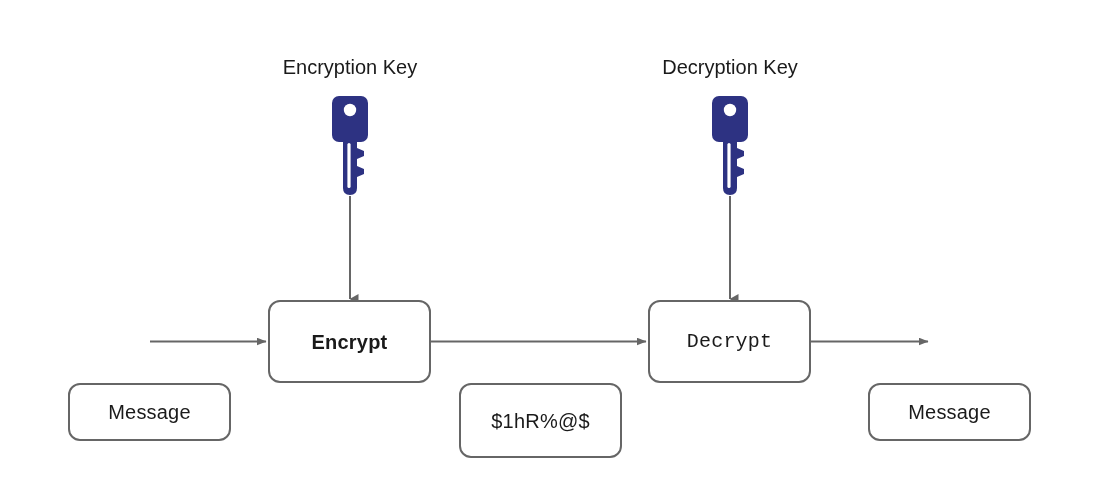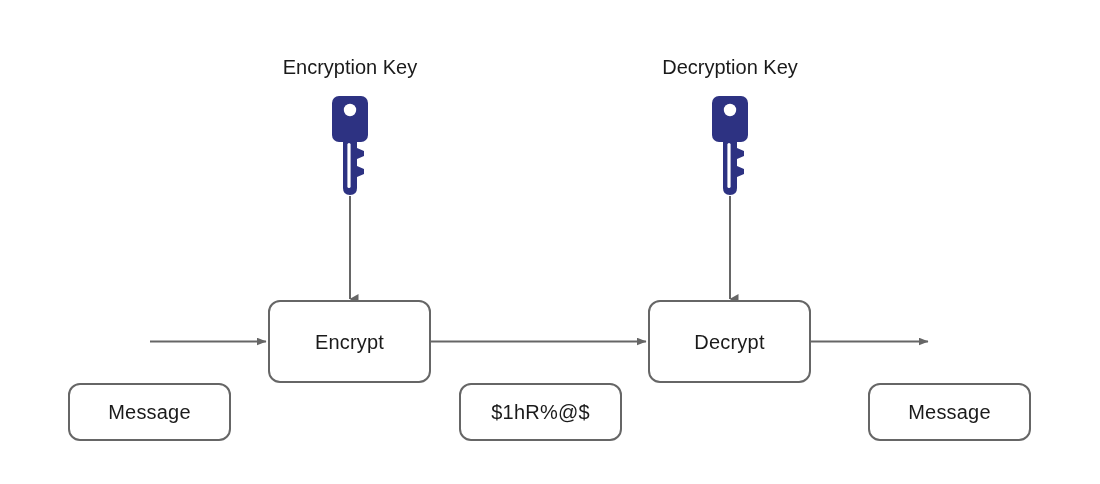--- a/index.html
+++ b/index.html
@@ -26,24 +26,24 @@
     border-radius: 12px;
     display: flex;
     align-items: center;
     justify-content: center;
     color: #1a1a1a;
     font-size: 20px;
     line-height: 1;
     letter-spacing: 0.2px;
     white-space: nowrap;
   }
-  .box-encrypt { left: 268px; top: 300px; width: 163px; height: 83px; }
-  .box-decrypt { left: 648px; top: 300px; width: 163px; height: 83px; }
+  .box-encrypt { left: 268px; top: 300px; width: 163px; height: 83px; font-weight: bold; }
+  .box-decrypt { left: 648px; top: 300px; width: 163px; height: 83px; font-family: Liberation Mono, monospace; }
   .box-msg-in  { left: 68px;  top: 383px; width: 163px; height: 58px; }
-  .box-cipher  { left: 459px; top: 383px; width: 163px; height: 58px; }
+  .box-cipher  { left: 459px; top: 383px; width: 163px; height: 75px; }
   .box-msg-out { left: 868px; top: 383px; width: 163px; height: 58px; }
 
   
   .caption {
     position: absolute;
     color: #1a1a1a;
     font-size: 20px;
     line-height: 1;
     white-space: nowrap;
     text-align: center;

